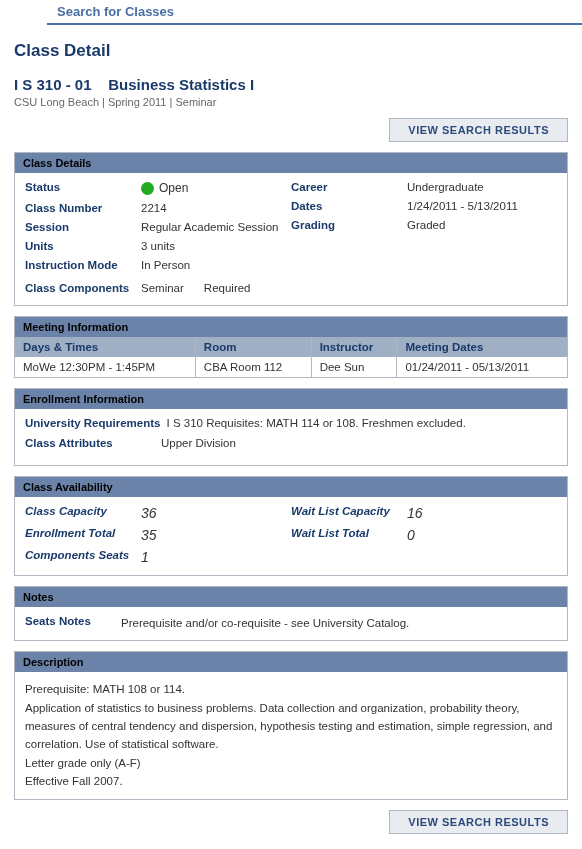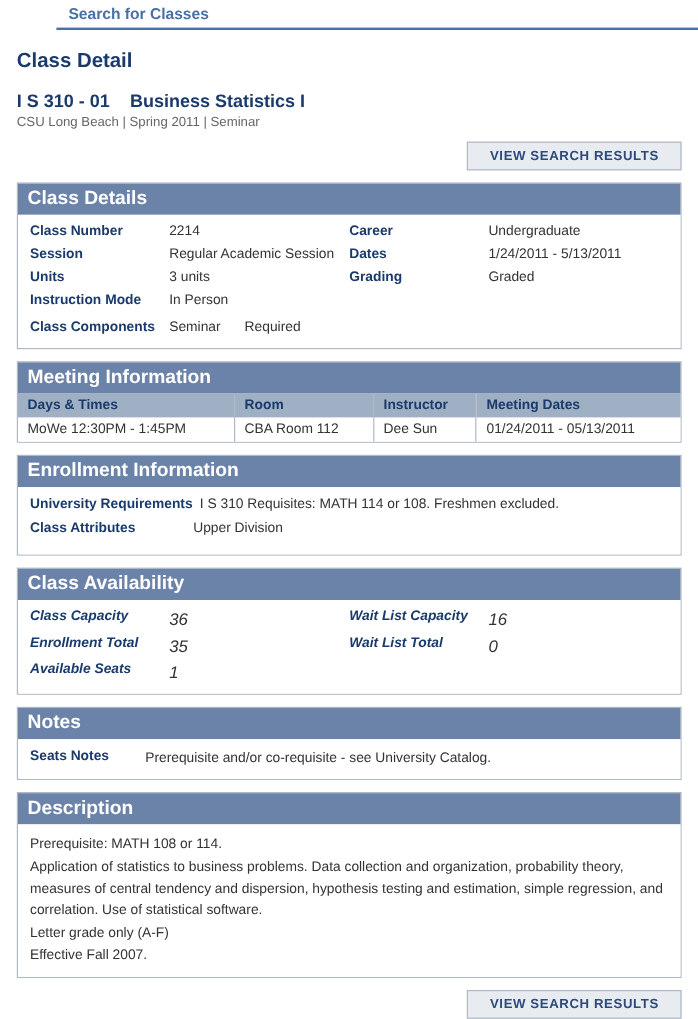--- a/index.html
+++ b/index.html
@@ -58,23 +58,23 @@
       text-transform: uppercase;
     }
 
     
     .section-block {
       border: 1px solid #b0b8c4;
       margin-bottom: 10px;
     }
     .section-header {
       background: #6b83a8;
-      color: #ffffff;
-      font-weight: bold;
-      font-size: 16px;
+      color: #000000;
+      font-weight: bold;
+      font-size: 11px;
       padding: 4px 8px;
     }
     .section-body {
       background: #fff;
       padding: 8px 10px;
     }
 
     
     .details-grid {
       display: grid;
@@ -261,20 +261,27 @@
   <div class="view-search-btn-row">
     <button class="view-search-btn">View Search Results</button>
   </div>
 
   <div class="section-block">
     <div class="section-header">Class Details</div>
     <div class="section-body">
       <div class="details-grid">
 
         <div class="detail-left">
+          <div class="detail-row">
+            <span class="detail-label">Status</span>
+            <span class="status-row">
+              <span class="status-indicator"></span>
+              <span>Open</span>
+            </span>
+          </div>
           <div class="detail-row">
             <span class="detail-label">Class Number</span>
             <span class="detail-value">2214</span>
           </div>
           <div class="detail-row">
             <span class="detail-label">Session</span>
             <span class="detail-value">Regular Academic Session</span>
           </div>
           <div class="detail-row">
             <span class="detail-label">Units</span>
@@ -356,21 +363,21 @@
         <div class="avail-left">
           <div class="avail-row">
             <span class="avail-label">Class Capacity</span>
             <span class="avail-value">36</span>
           </div>
           <div class="avail-row">
             <span class="avail-label">Enrollment Total</span>
             <span class="avail-value">35</span>
           </div>
           <div class="avail-row">
-            <span class="avail-label">Available Seats</span>
+            <span class="avail-label">Components Seats</span>
             <span class="avail-value">1</span>
           </div>
         </div>
         <div class="avail-right">
           <div class="avail-row">
             <span class="avail-label" style="font-weight:bold;color:#1a3a6b;">Wait List Capacity</span>
             <span class="avail-value">16</span>
           </div>
           <div class="avail-row">
             <span class="avail-label" style="font-weight:bold;color:#1a3a6b;">Wait List Total</span>

